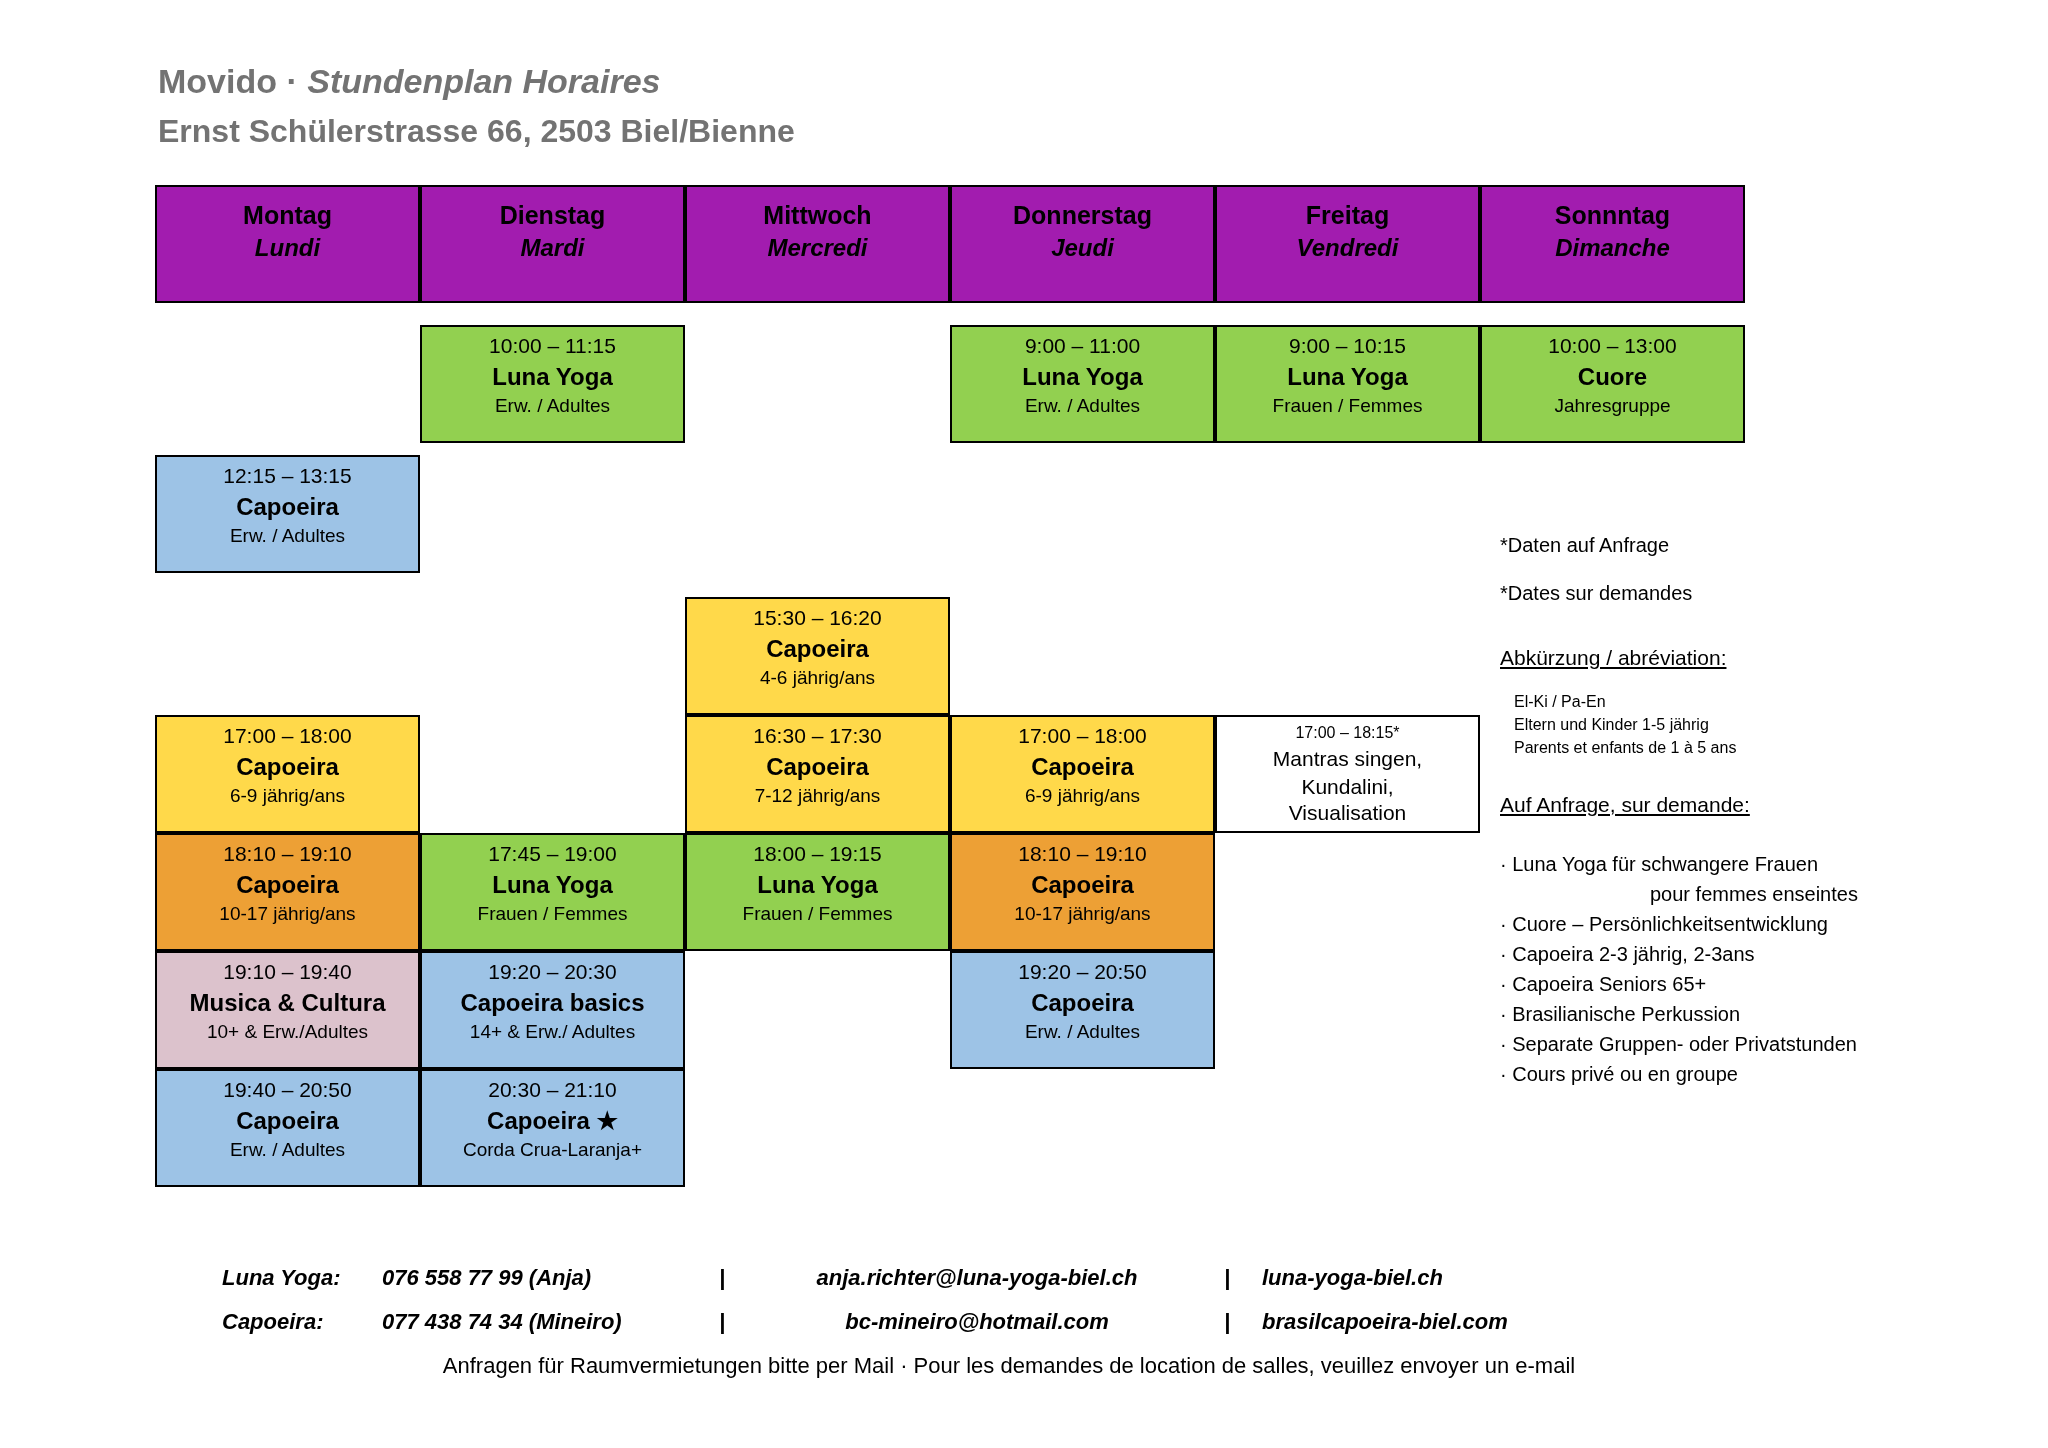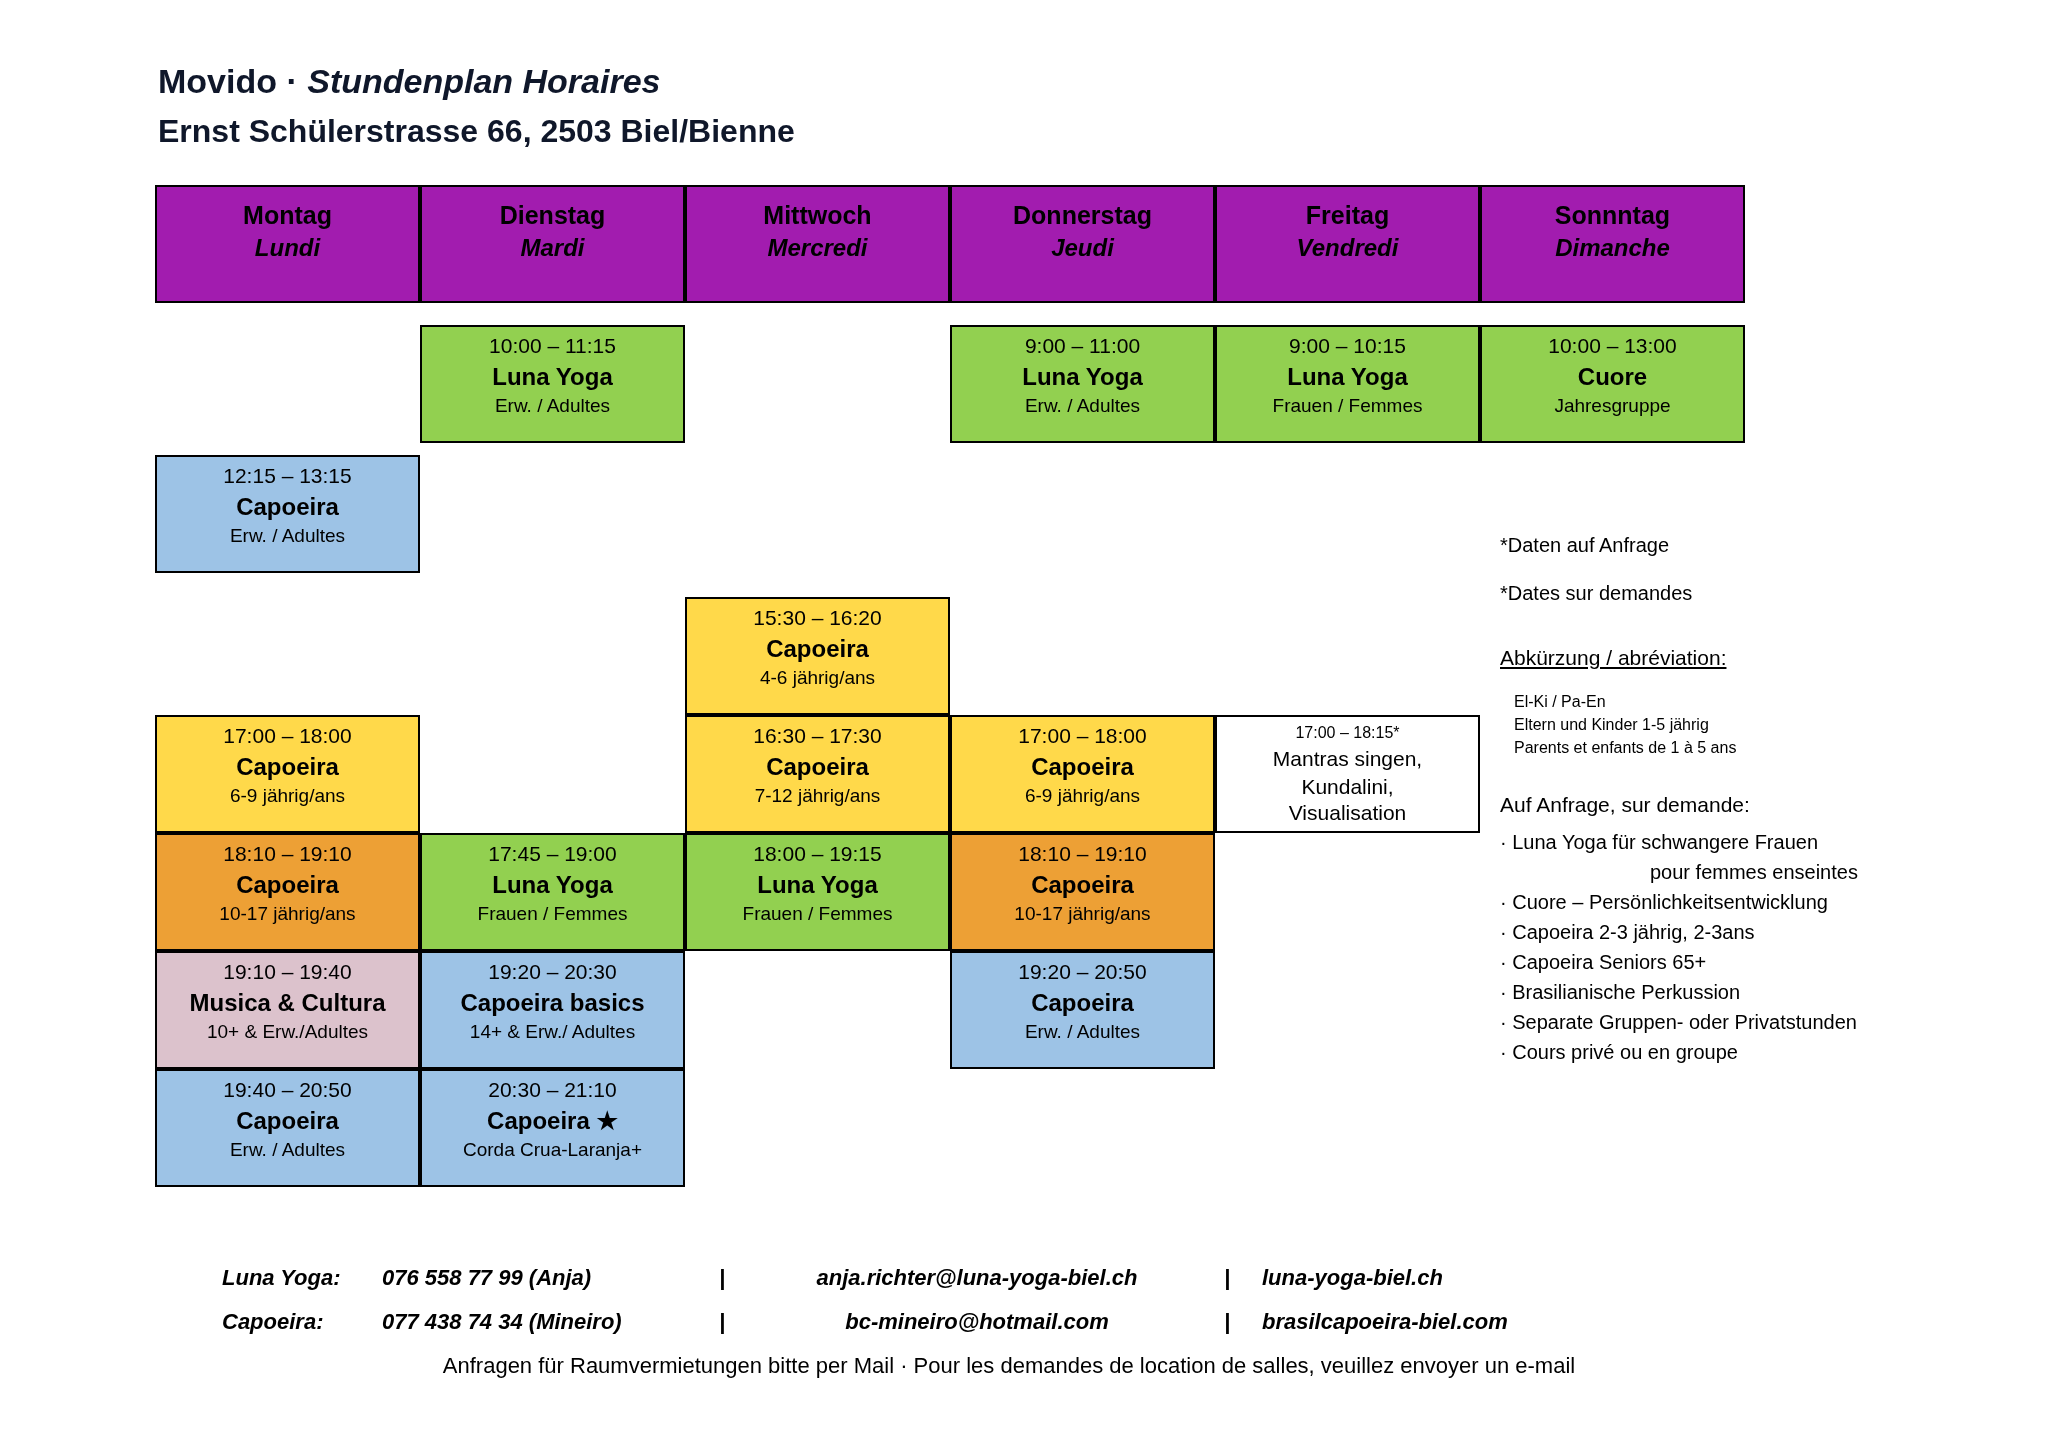--- a/index.html
+++ b/index.html
@@ -14,21 +14,21 @@
     color: #000000;
     position: relative;
     overflow: hidden;
   }
 
   
   .header {
     position: absolute;
     left: 158px;
     top: 62px;
-    color: #0f172a;
+    color: #737373;
   }
   .header .line1 {
     font-size: 34px;
     font-weight: bold;
     white-space: nowrap;
   }
   .header .line1 .sep {
     font-weight: bold;
   }
   .header .line1 .ital {
@@ -143,22 +143,23 @@
     margin-bottom: 14px;
   }
   .notes .abbr {
     margin-left: 14px;
     margin-bottom: 30px;
     font-size: 16px;
     line-height: 1.45;
     margin-top: 16px;
   }
   .notes .hd2 {
+    text-decoration: underline;
     font-size: 21px;
-    margin-bottom: 6px;
+    margin-bottom: 28px;
   }
   .notes ul {
     list-style: none;
     margin: 0;
     padding: 0;
     font-size: 20px;
     line-height: 1.5;
   }
   .notes ul li { white-space: nowrap; }
   .notes .indent { display: block; padding-left: 150px; }

